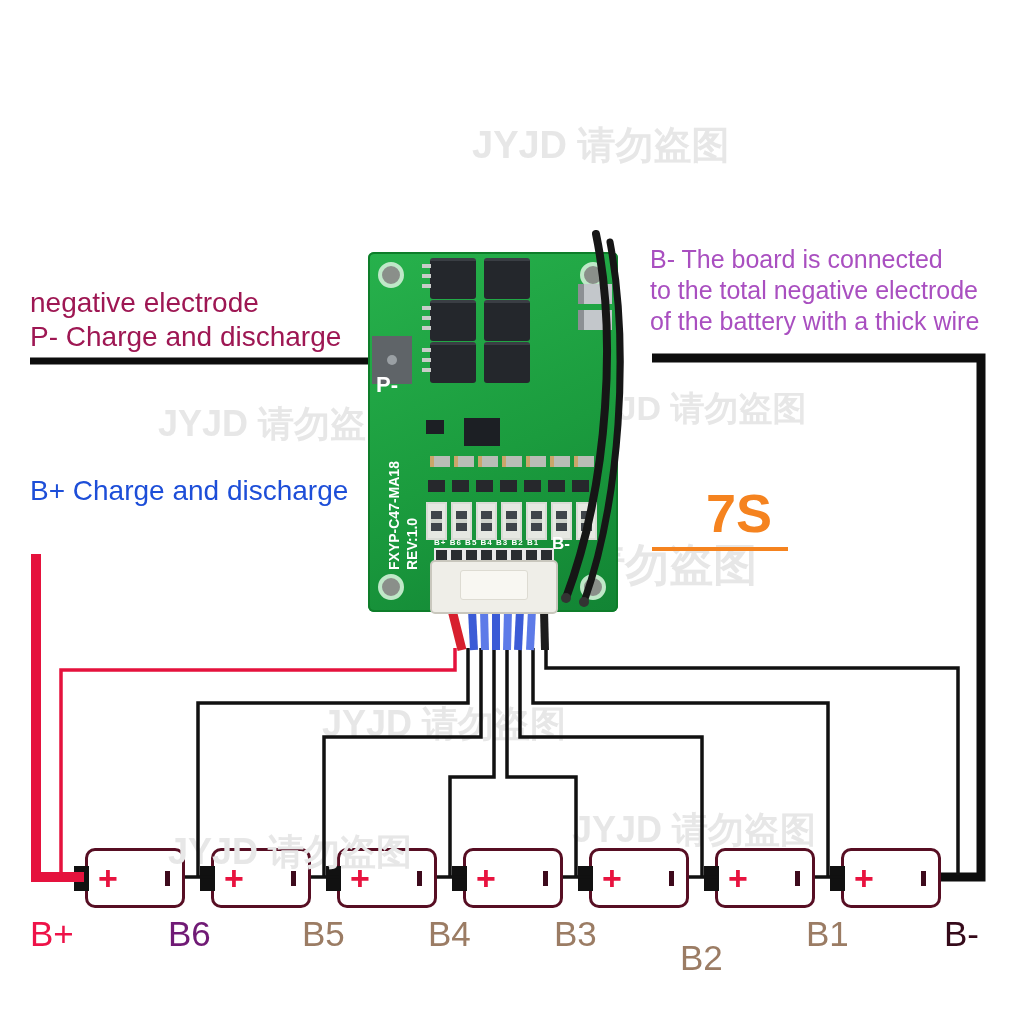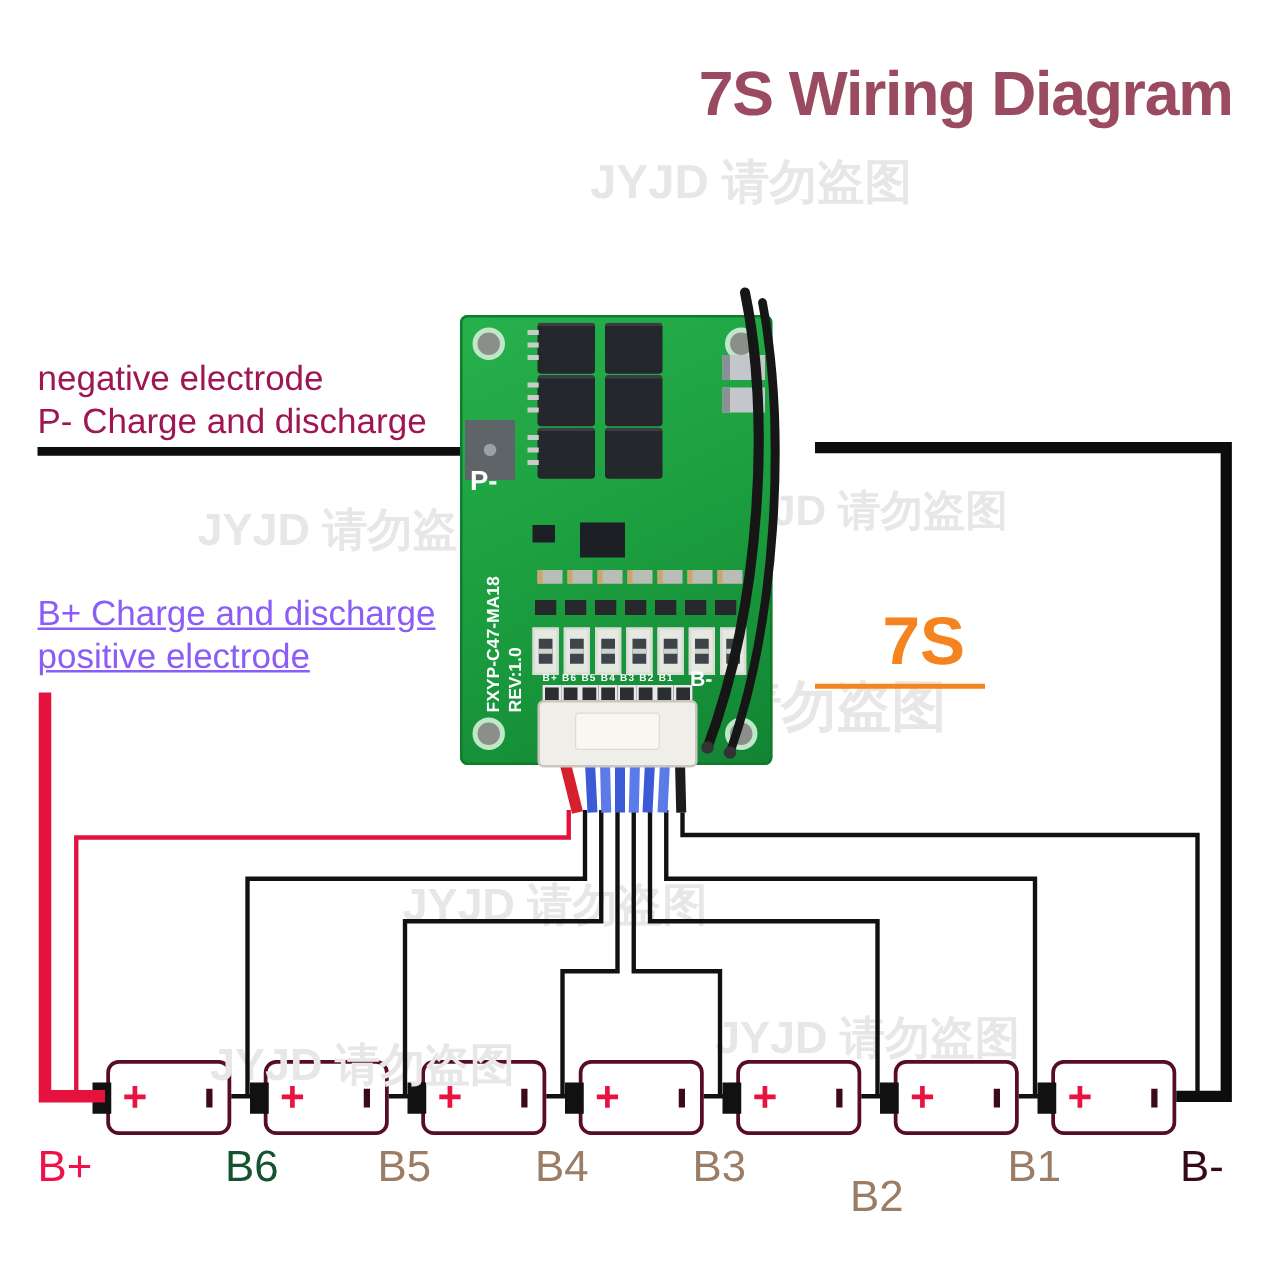--- a/index.html
+++ b/index.html
@@ -227,40 +227,43 @@
       </div>
   </div>
 
   <svg class="abs" style="left:0;top:0;z-index:6;" width="1024" height="1024" viewBox="0 0 1024 1024">
     <path d="M596,234 C616,330 610,480 566,598" stroke="#161616" stroke-width="8" fill="none" stroke-linecap="round"></path>
     <path d="M610,242 C630,350 620,500 584,602" stroke="#161616" stroke-width="7" fill="none" stroke-linecap="round"></path>
     <circle cx="566" cy="598" r="5" fill="#333"></circle>
     <circle cx="584" cy="602" r="5" fill="#333"></circle>
   </svg>
 
-  <div class="abs title" style="color: rgb(154, 75, 97);">7S Wiring Diagram</div>
 
   <div class="abs note p-note" style="color: rgb(158, 23, 83);">
     <div>negative electrode</div>
     <div>P- Charge and discharge</div>
   </div>
 
-
-  <div class="abs note bplus-note" style="color: #8b5cf6; text-decoration: underline;">
+  <div class="abs note bminus-note" style="color: rgb(169, 79, 192);">
+    <div>B- The board is connected</div>
+    <div>to the total negative electrode</div>
+    <div>of the battery with a thick wire</div>
+  </div>
+
+  <div class="abs note bplus-note" style="color: #1d4ed8;">
     <div>B+ Charge and discharge</div>
-    <div>positive electrode</div>
   </div>
 
   <div class="abs seven-s" style="color: rgb(245, 131, 31);">7S</div>
   <svg class="abs" style="left:0;top:0;z-index:7;" width="1024" height="560" viewBox="0 0 1024 560">
     <path d="M652,549 L788,549" stroke="#f5831f" stroke-width="4" fill="none"></path>
   </svg>
 
   <div class="abs cell-label" style="left: 30px; color: rgb(238, 18, 72);">B+</div>
-  <div class="abs cell-label" style="left: 180px; color: #14532d;">B6</div>
+  <div class="abs cell-label" style="left: 168px; color: #701a75;">B6</div>
   <div class="abs cell-label" style="left: 302px; color: rgb(155, 124, 100);">B5</div>
   <div class="abs cell-label" style="left: 428px; color: rgb(155, 124, 100);">B4</div>
   <div class="abs cell-label" style="left: 554px; color: rgb(155, 124, 100);">B3</div>
   <div class="abs cell-label" style="left: 680px; color: rgb(155, 124, 100); margin-top: 24px;">B2</div>
   <div class="abs cell-label" style="left: 806px; color: rgb(155, 124, 100);">B1</div>
   <div class="abs cell-label" style="left: 944px; color: rgb(53, 10, 26);">B-</div>
 
 </div>
 
 </body></html>

